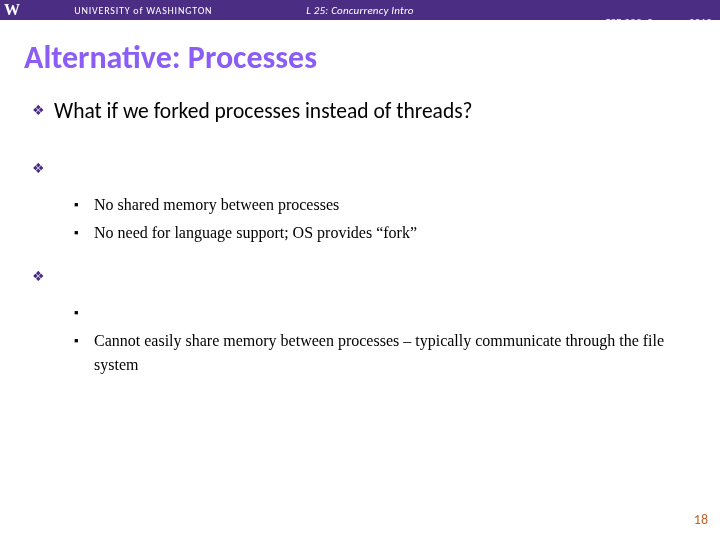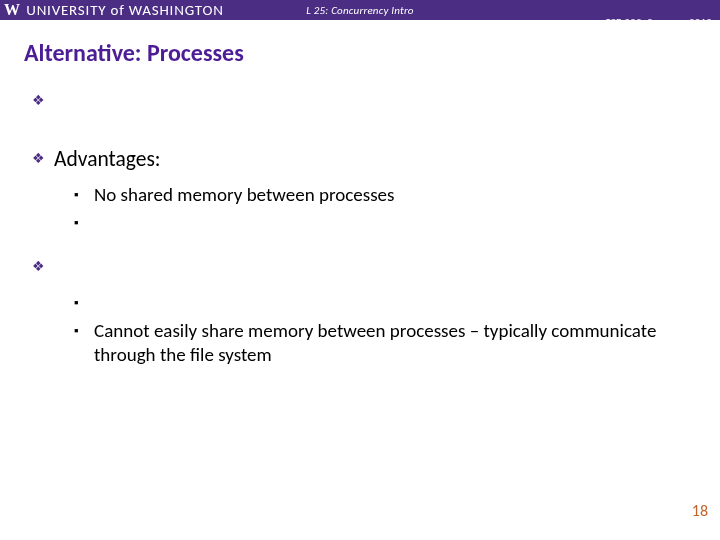--- a/index.html
+++ b/index.html
@@ -11,43 +11,43 @@
     justify-content: space-between;
     height: 20px;
     background: #4b2e83;
     color: #fff;
     font-size: 11px;
     padding: 0 8px 0 4px;
     letter-spacing: 0.2px;
   }
   .topbar .left { display: flex; align-items: center; gap: 6px; }
   .topbar .left .w { font-family: Georgia, "Times New Roman", serif; font-weight: bold; font-size: 16px; line-height: 1; }
-  .topbar .left .uni { font-size: 15px; letter-spacing: 0.8px; }
+  .topbar .left .uni { font-size: 10px; letter-spacing: 0.8px; margin-left: 48px; }
   .topbar .center { position: absolute; left: 50%; transform: translateX(-50%); font-size: 11px; font-style: italic; }
   .topbar .right { font-size: 11px; margin-top: 24px; }
   .title {
-    font-size: 24px;
+    font-size: 32px;
     font-weight: 700;
     padding: 18px 0 14px 24px;
-    color: #4c1d95;
+    color: #8b5cf6;
   }
   .body { padding: 0 32px 0 32px; }
   .l1 { display: flex; align-items: flex-start; margin: 6px 0 10px 0; }
   .l1 .bullet { color: #4b2e83; font-size: 14px; line-height: 28px; width: 22px; flex: 0 0 22px; text-align: left; }
   .l1 .text { font-size: 21.5px; line-height: 28px; }
   .l2list { margin: 2px 0 18px 42px; }
   .l2 { display: flex; align-items: flex-start; margin: 4px 0; }
   .l2 .bullet { color: #000; font-size: 13px; line-height: 24px; width: 20px; flex: 0 0 20px; text-align: left; }
-  .l2 .text { font-size: 19px; line-height: 24px; }
+  .l2 .text { font-size: 16px; line-height: 24px; font-family: Liberation Serif, serif; }
   .gap-lg { height: 14px; }
   .pagenum {
     position: absolute;
     right: 12px;
-    bottom: 20px;
-    font-size: 16px;
+    bottom: 12px;
+    font-size: 14px;
     color: #c0632a;
   }
 </style>
 </head>
 <body>
 
 <div class="slide">
 
   <div class="topbar">
     <div class="left">
@@ -57,35 +57,36 @@
     <div class="center">L 25: Concurrency Intro</div>
     <div class="right">CSE 333, Summer 2018</div>
   </div>
 
   <div class="title">Alternative: Processes</div>
 
   <div class="body">
 
     <div class="l1">
       <span class="bullet">❖</span>
+      <span class="text">What if we forked processes instead of threads?</span>
     </div>
 
     <div class="gap-lg"></div>
 
     <div class="l1">
       <span class="bullet">❖</span>
-      <span class="text">Advantages:</span>
     </div>
     <div class="l2list">
       <div class="l2">
         <span class="bullet">▪</span>
         <span class="text">No shared memory between processes</span>
       </div>
       <div class="l2">
         <span class="bullet">▪</span>
+        <span class="text">No need for language support; OS provides “fork”</span>
       </div>
     </div>
 
     <div class="l1">
       <span class="bullet">❖</span>
     </div>
     <div class="l2list">
       <div class="l2">
         <span class="bullet">▪</span>
       </div>

